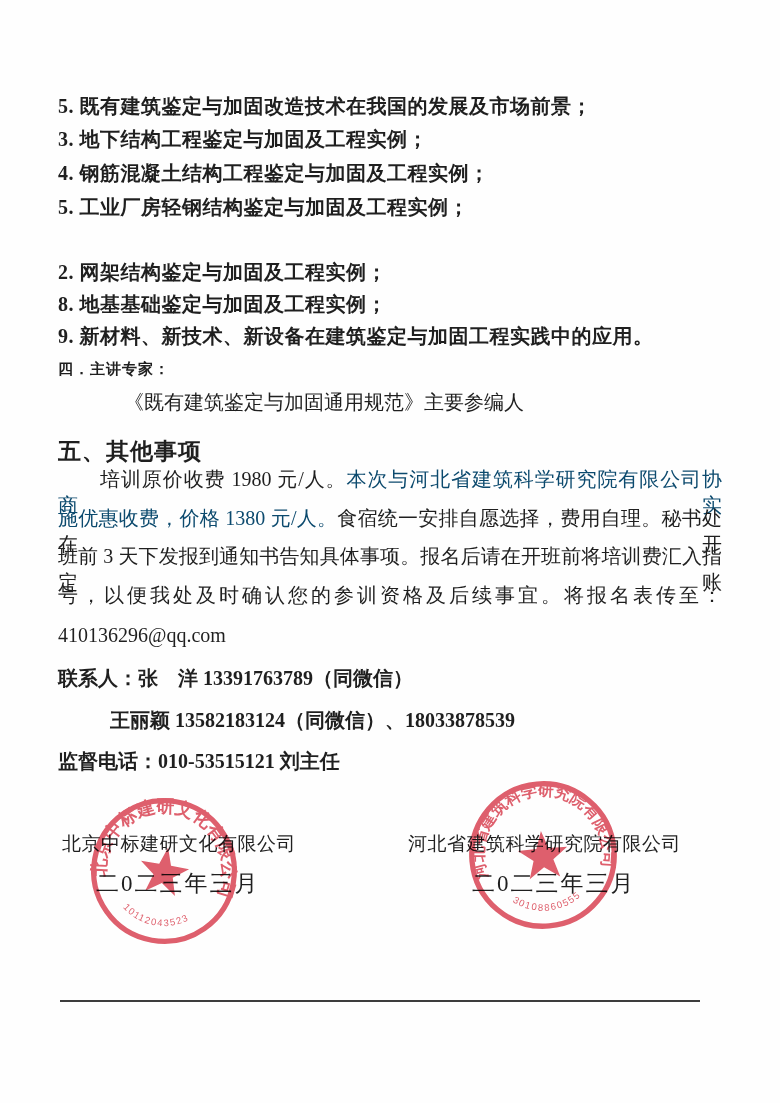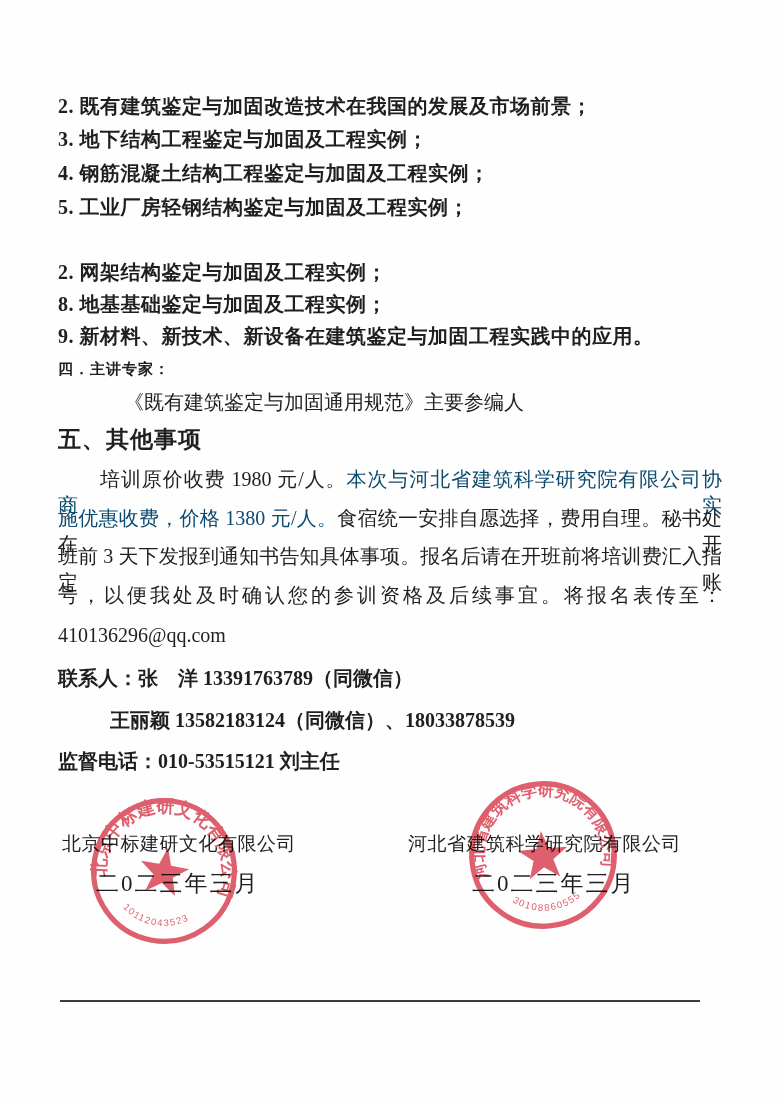--- a/index.html
+++ b/index.html
@@ -29,32 +29,32 @@
   .seal svg text{font-family:"Liberation Serif","DejaVu Serif",serif;}
   .seal .num{font-family:"Liberation Sans","DejaVu Sans",sans-serif;letter-spacing:1.5px;}
   .seal-left{left:88px;top:795px;width:152px;height:152px;transform:rotate(10deg);}
   .seal-right{left:466px;top:778px;width:154px;height:154px;transform:rotate(-5deg);}
 </style>
 </head>
 <body>
 
 <div class="page">
 
-  <div class="line item" style="top:93px">2. 既有建筑鉴定与加固改造技术在我国的发展及市场前景；</div>
+  <div class="line item" style="top:93px">5. 既有建筑鉴定与加固改造技术在我国的发展及市场前景；</div>
   <div class="line item" style="top:126px">3. 地下结构工程鉴定与加固及工程实例；</div>
   <div class="line item" style="top:160px">4. 钢筋混凝土结构工程鉴定与加固及工程实例；</div>
   <div class="line item" style="top:194px">5. 工业厂房轻钢结构鉴定与加固及工程实例；</div>
   <div class="line item" style="top:259px">2. 网架结构鉴定与加固及工程实例；</div>
   <div class="line item" style="top:291px">8. 地基基础鉴定与加固及工程实例；</div>
   <div class="line item" style="top:323px">9. 新材料、新技术、新设备在建筑鉴定与加固工程实践中的应用。</div>
 
   <div class="line h4" style="top:356px">四．主讲专家：</div>
   <div class="line" style="top:389px;left:124px">《既有建筑鉴定与加固通用规范》主要参编人</div>
 
-  <div class="line h5" style="top:426px">五、其他事项</div>
+  <div class="line h5" style="top:438px">五、其他事项</div>
 
   <div class="pline indent" style="top:466px"><span>培训原价收费 1980 元/人。</span><span class="red">本次与河北省建筑科学研究院有限公司协商，实</span></div>
   <div class="pline" style="top:505px"><span class="red">施优惠收费，价格 1380 元/人。</span><span>食宿统一安排自愿选择，费用自理。秘书处在开</span></div>
   <div class="pline" style="top:543px">班前 3 天下发报到通知书告知具体事项。报名后请在开班前将培训费汇入指定账</div>
   <div class="pline" style="top:582px">号，以便我处及时确认您的参训资格及后续事宜。将报名表传至：</div>
   <div class="line" style="top:622px">410136296@qq.com</div>
 
   <div class="line contact" style="top:665px">联系人：张　洋 13391763789（同微信）</div>
   <div class="line contact" style="top:707px;left:110px">王丽颖 13582183124（同微信）、18033878539</div>
   <div class="line contact" style="top:748px">监督电话：010-53515121 刘主任</div>

